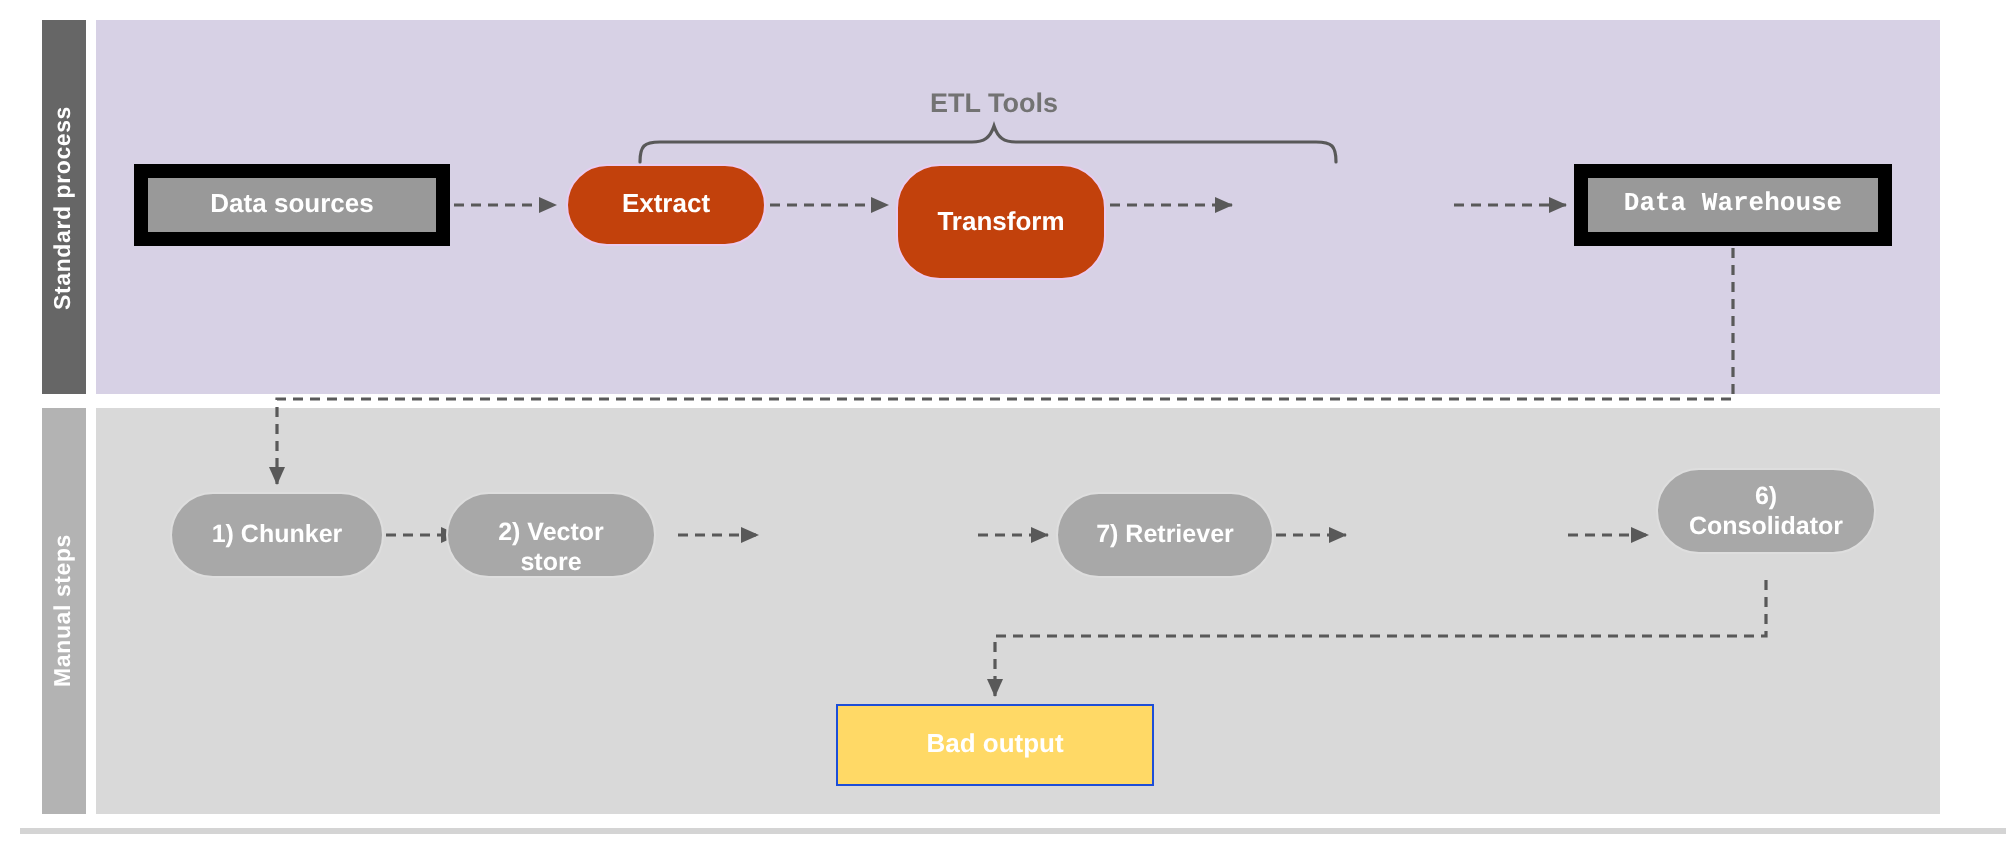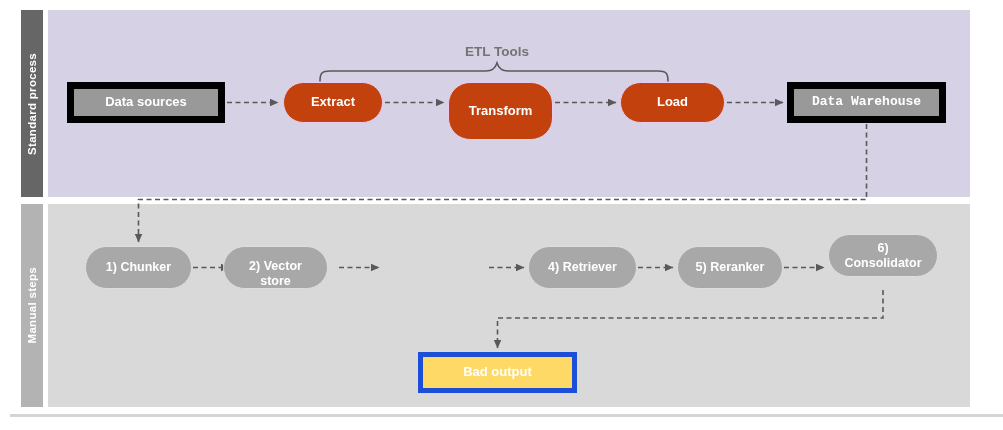--- a/index.html
+++ b/index.html
@@ -24,21 +24,21 @@
   
   .node{
     position:absolute;z-index:3;display:flex;align-items:center;justify-content:center;
     text-align:center;color:#ffffff;font-weight:bold;font-size:13px;line-height:1.15;
     box-sizing:border-box;
   }
   .rect-gray{background:#999999;border:7px solid #000000;}
   .pill{border-radius:22px;}
   .pill-purple{background:#c2410c;border:1px solid #e9ccf0;}
   .pill-gray{background:#a8a8a8;border:1px solid #dedede;font-size:12.5px;}
-  .rect-yellow{background:#ffd966;border:5px solid #1d4ed8;}
+  .rect-yellow{background:#ffd966;border:1px solid #1d4ed8;}
   
   .n-data-sources{left:67px;top:82px;width:158px;height:41px;}
   .n-extract{left:283px;top:82px;width:100px;height:41px;}
   .n-transform{left:448px;top:82px;width:105px;height:58px;}
   .n-load{left:620px;top:82px;width:105px;height:41px;}
   .n-data-warehouse{left:787px;top:82px;width:159px;height:41px;font-family:Liberation Mono, monospace;}
   .n-chunker{left:85px;top:246px;width:107px;height:43px;padding:0 10px;}
   .n-vector-store{left:223px;top:246px;width:105px;height:43px;padding:0 18px;align-items:flex-end;}
   .n-rewriter{left:383px;top:246px;width:105px;height:43px;padding:0 10px;}
   .n-retriever{left:528px;top:246px;width:109px;height:43px;padding:0 10px;}
@@ -97,38 +97,32 @@
 
   <div class="node rect-gray n-data-sources">
     <span>Data sources</span>
   </div>
   <div class="node pill pill-purple n-extract">
     <span>Extract</span>
   </div>
   <div class="node pill pill-purple n-transform">
     <span>Transform</span>
   </div>
-  <div class="node pill pill-purple n-load">
-    <span>Load</span>
-  </div>
   <div class="node rect-gray n-data-warehouse">
     <span>Data Warehouse</span>
   </div>
 
   <div class="node pill pill-gray n-chunker">
     <span>1) Chunker</span>
   </div>
   <div class="node pill pill-gray n-vector-store">
     <span>2) Vector store</span>
   </div>
   <div class="node pill pill-gray n-retriever">
-    <span>4) Retriever</span>
-  </div>
-  <div class="node pill pill-gray n-reranker">
-    <span>5) Reranker</span>
+    <span>7) Retriever</span>
   </div>
   <div class="node pill pill-gray n-consolidator">
     <span>6) Consolidator</span>
   </div>
   <div class="node rect-yellow n-bad-output">
     <span>Bad output</span>
   </div>
 
 </div>
 

